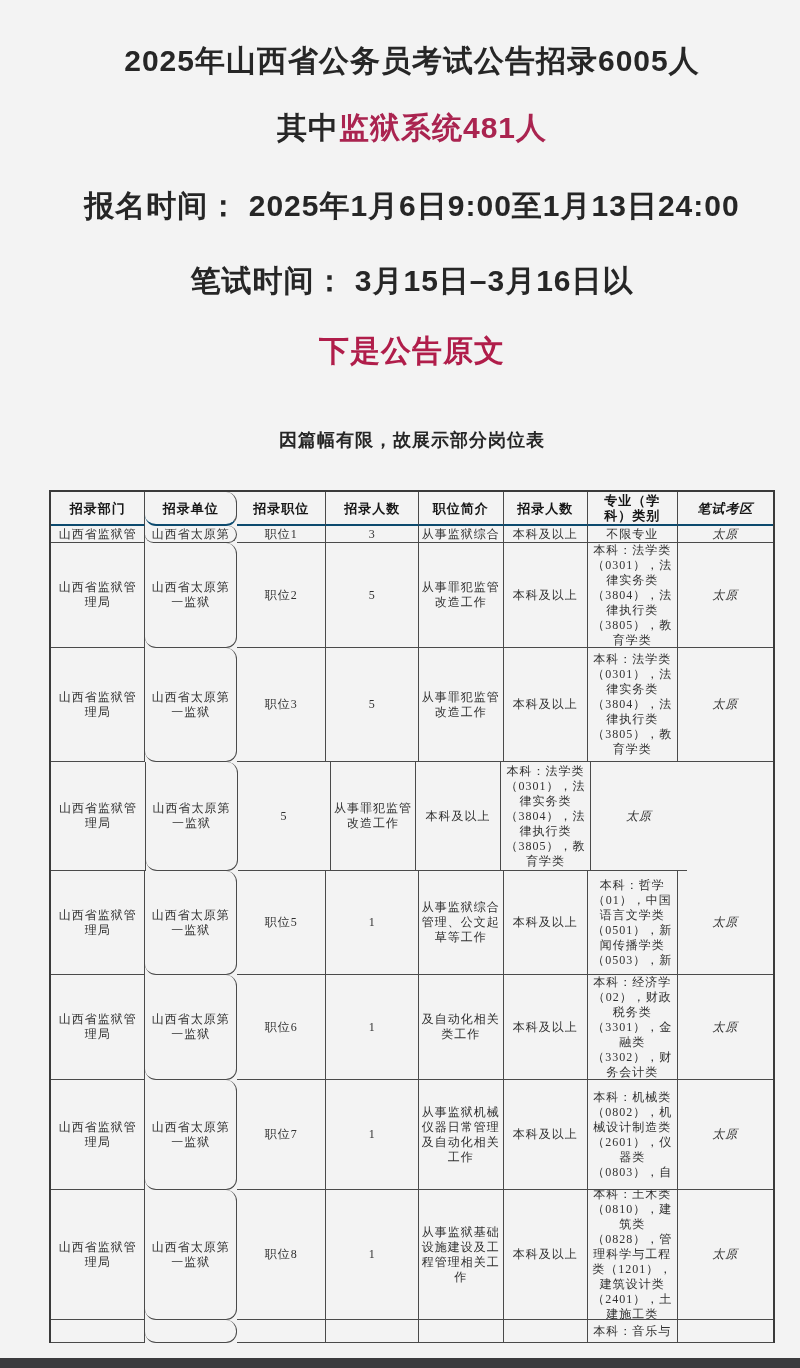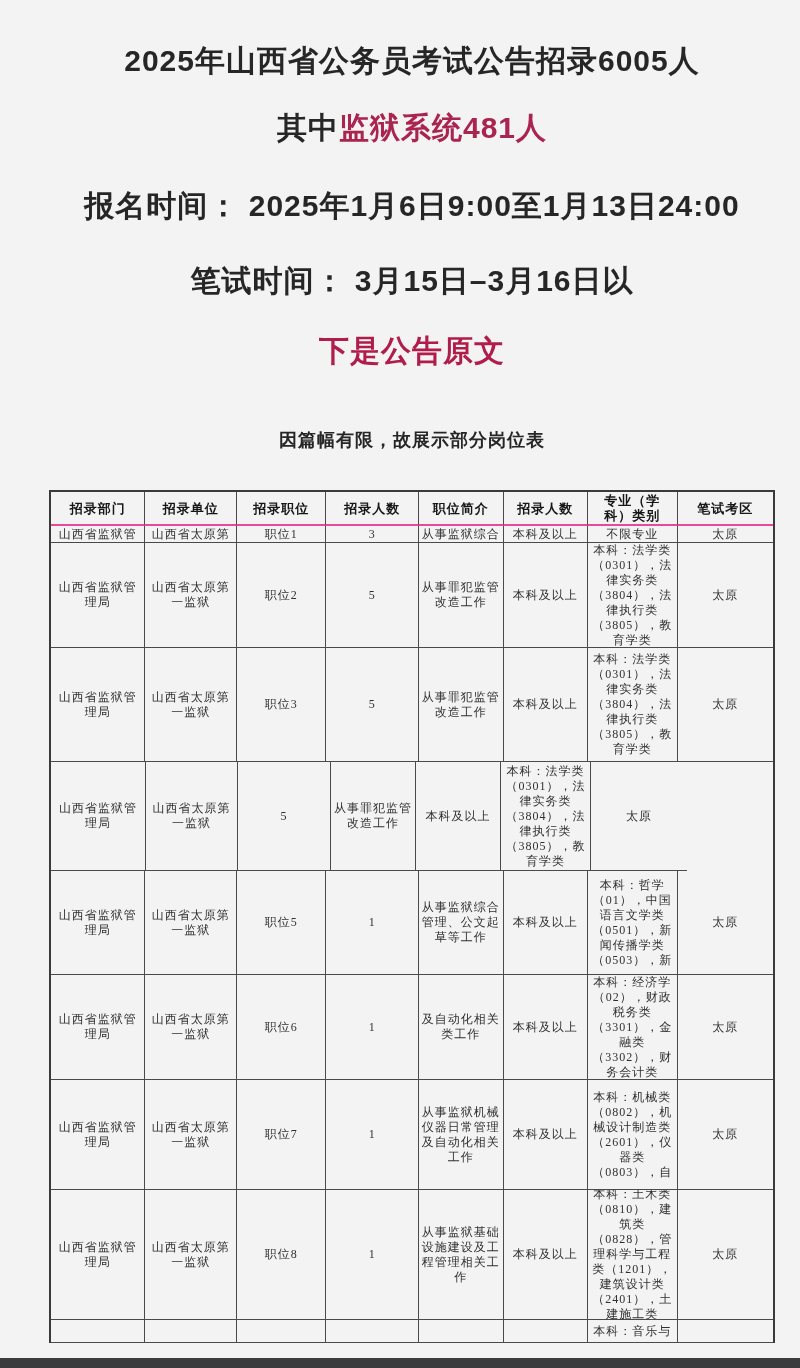--- a/index.html
+++ b/index.html
@@ -55,30 +55,30 @@
     align-items:center;
     justify-content:center;
     text-align:center;
     white-space:pre-line;
     overflow:hidden;
     font-size:12px;
     line-height:15px;
     letter-spacing:1px;
     color:#303030;
   }
-  .tcell:last-child{border-right:none;}
+  .tcell:last-child{border-right:none;font-style:italic;}
   .thead{height:34px;}
   .thead .tcell{
     font-weight:bold;
     font-size:13px;
-    border-bottom:2px solid #ec4899;
+    border-bottom:2px solid #0c4a6e;
     color:#161616;
   }
   .c0{width:95px;}
-  .c1{width:92px;}
+  .c1{width:92px;border-radius:11px;}
   .c2{width:90px;}
   .c3{width:93px;}
   .c4{width:85px;}
   .c5{width:85px;}
   .c6{width:90px;}
   .c7{width:96px;}
   .bottom-bar{
     position:absolute;left:0;top:1358px;
     width:800px;height:10px;
     background:#3b3b3e;

